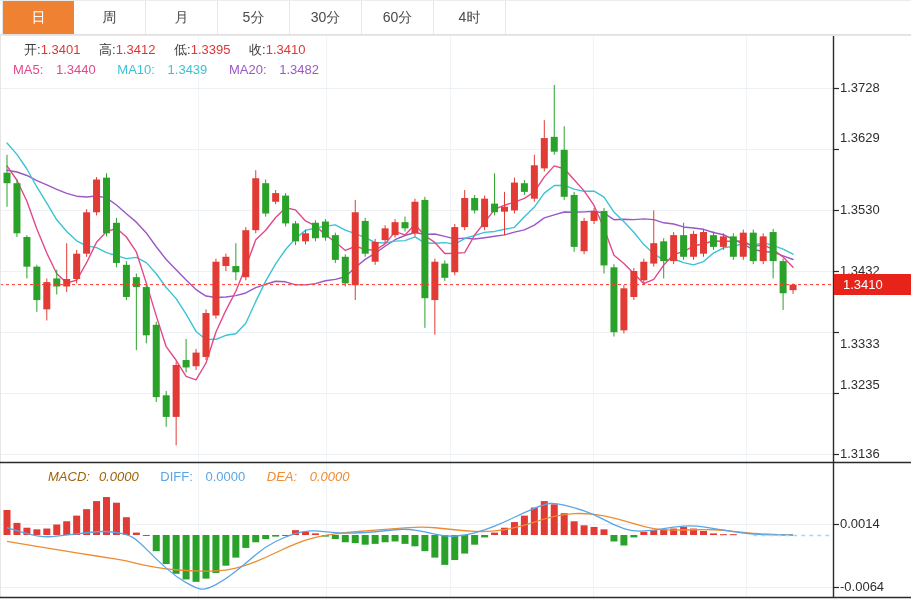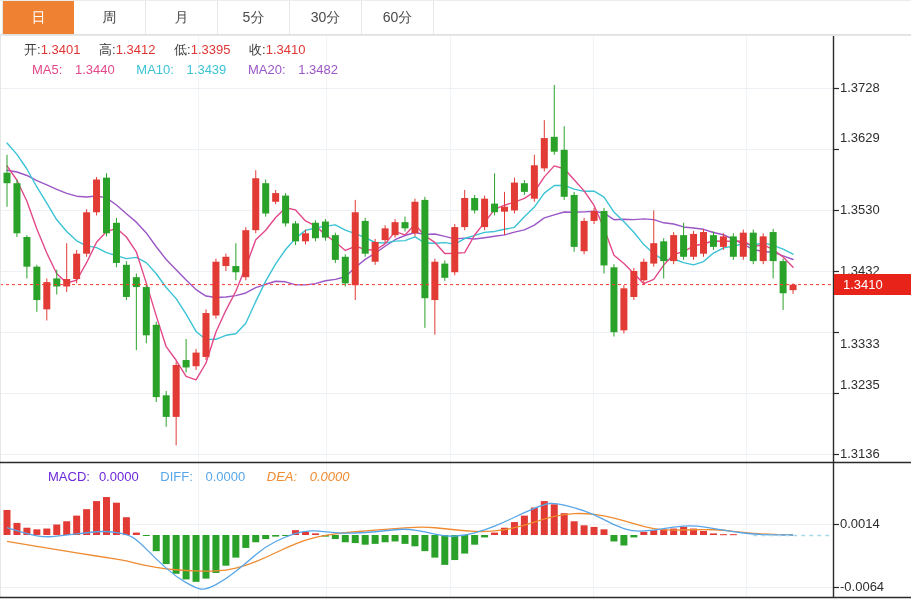--- a/index.html
+++ b/index.html
@@ -11,33 +11,33 @@
           display:flex;align-items:stretch;padding-left:2px;}
   .tab{width:72px;box-sizing:border-box;display:flex;align-items:center;justify-content:center;
        font-size:14px;color:#4a4a4a;border-right:1px solid #e6e6e6;cursor:pointer;background:#fff;}
   .tab:first-child{border-left:1px solid #e6e6e6;}
   .tab.active{color:#fff;border-right:none;}
   
   .row{position:absolute;font-size:13px;white-space:nowrap;z-index:5;}
   .quote-row{left:24px;top:41px;color:#3a3a3a;}
   .quote-row b{font-weight:normal;}
   .quote-row .val{margin-right:15px;}
-  .ma-row{left:13px;top:62px;margin-left:19px;}
+  .ma-row{left:13px;top:62px;}
   .ma-row span{margin-right:9px;}
   .macd-row{left:48px;top:469px;}
   .macd-row span{margin-right:9px;}
   
   .ylab{position:absolute;left:840px;font-size:13px;color:#2d2d2d;line-height:16px;z-index:4;}
   .badge{position:absolute;left:834px;width:77px;height:21px;line-height:21px;z-index:6;
          color:#fff;font-size:13px;padding-left:9px;box-sizing:border-box;}
   svg{position:absolute;left:0;top:0;z-index:1;}
 </style>
 <style>.v-red{color:#e03535;} .quote-row b{color:#3a3a3a;}
  .c-ma5{color:#e2498a;} .c-ma10{color:#3bc3d5;} .c-ma20{color:#9b57c6;}
- .c-macd{color:#6d28d9;} .c-diff{color:#58a6e8;} .c-dea{color:#ef8b31;font-style:italic;}
+ .c-macd{color:#a16207;font-style:italic;} .c-diff{color:#58a6e8;} .c-dea{color:#ef8b31;font-style:italic;}
  .tab.active{background:#ef8133;}</style></head>
 <body>
 
 <div class="app">
   <svg id="chart-svg" width="911" height="599">
       <line x1="198.5" y1="36" x2="198.5" y2="462" stroke="#f0f3f8" stroke-width="1"></line>
       <line x1="198.5" y1="462" x2="198.5" y2="597" stroke="#f0f3f8" stroke-width="1"></line>
       <line x1="326.5" y1="36" x2="326.5" y2="462" stroke="#f0f3f8" stroke-width="1"></line>
       <line x1="326.5" y1="462" x2="326.5" y2="597" stroke="#f0f3f8" stroke-width="1"></line>
       <line x1="450.5" y1="36" x2="450.5" y2="462" stroke="#f0f3f8" stroke-width="1"></line>
@@ -316,20 +316,21 @@
       <line x1="833" y1="587.5" x2="839" y2="587.5" stroke="#2b2b2b" stroke-width="1.2"></line>
     </svg>
 
   <div class="tabbar" id="tab-bar">
       <div class="tab active">日</div>
       <div class="tab">周</div>
       <div class="tab">月</div>
       <div class="tab">5分</div>
       <div class="tab">30分</div>
       <div class="tab">60分</div>
+      <div class="tab">4时</div>
     </div>
 
   <div class="row quote-row">
     <b>开:</b><span class="val v-red">1.3401</span>
     <b>高:</b><span class="val v-red">1.3412</span>
     <b>低:</b><span class="val v-red">1.3395</span>
     <b>收:</b><span class="val v-red">1.3410</span>
   </div>
 
   <div class="row ma-row">

